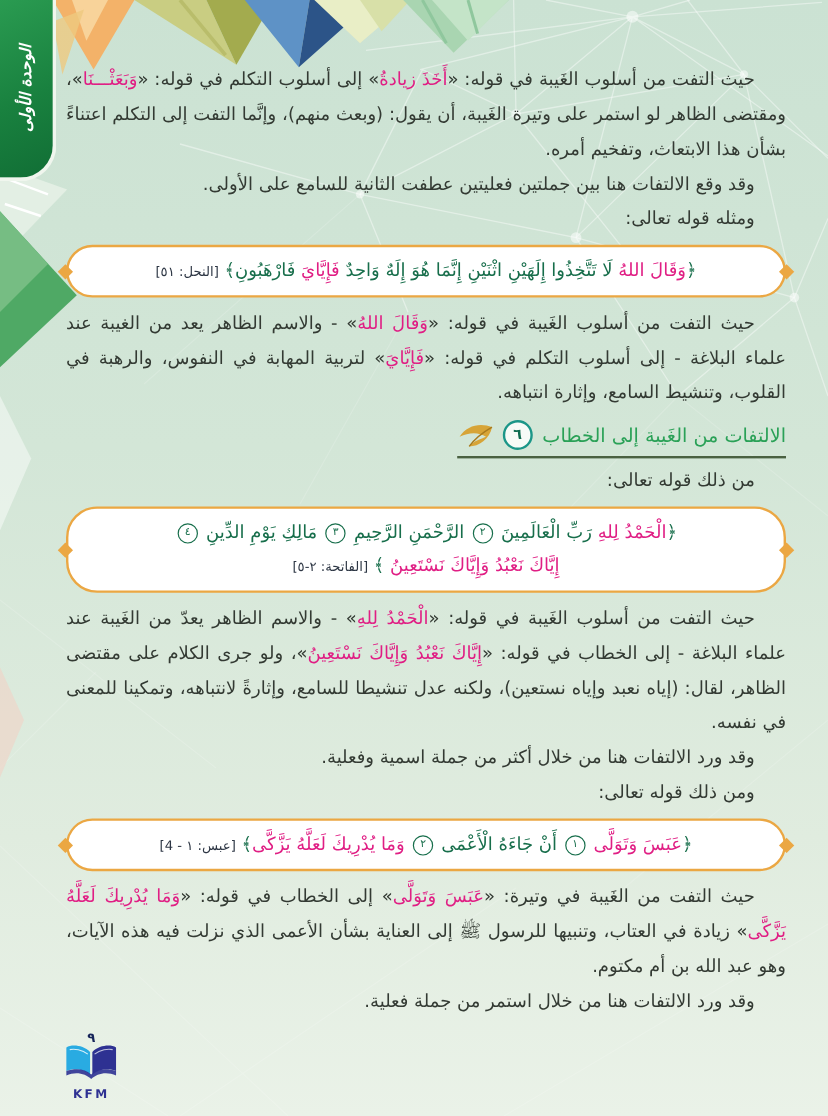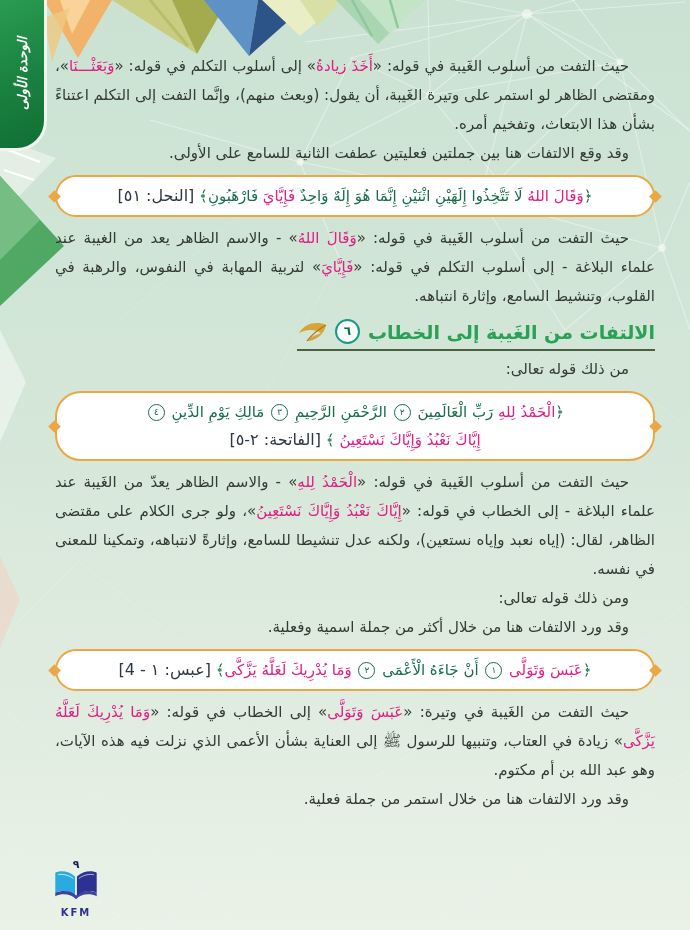--- a/index.html
+++ b/index.html
@@ -31,29 +31,29 @@
   .verse-box{position:relative;background:#ffffff;border:2.5px solid #eba743;
              border-radius:26px;margin:7px 0;padding:5px 16px;text-align:center;
              color:#176e4b;font-size:15px;line-height:28px;white-space:nowrap;}
   .verse-box.wrap2{white-space:normal;}
   .verse-box::before,.verse-box::after{content:"";position:absolute;width:9px;height:9px;
              background:#eba743;transform:rotate(45deg);top:50%;margin-top:-4.5px;}
   .verse-box::before{right:-7px;}
   .verse-box::after{left:-7px;}
   .vq{color:#e01e84;}
   .vg{color:#176e4b;}
-  .vref{color:#2d3644;font-size:16px;}
+  .vref{color:#2d3644;font-size:11px;}
   .ayah-n{display:inline-flex;align-items:center;justify-content:center;
           width:15px;height:15px;border:1px solid #176e4b;border-radius:50%;
           font-size:9px;line-height:1;color:#176e4b;vertical-align:2px;margin:0 2px;}
 
   
   .heading-row{width:max-content;max-width:100%;display:flex;align-items:center;gap:8px;
                margin:8px 0 4px 0;padding-bottom:5px;border-bottom:2.5px solid #4a6141;}
-  .heading-label{color:#2aa157;font-weight:bold;font-size:19px;line-height:22px;}
+  .heading-label{color:#2aa157;font-weight:normal;font-size:16px;line-height:22px;}
   .heading-badge{flex:0 0 auto;width:21px;height:21px;background:#f7fbf7;
                border:2px solid #1b9688;border-radius:50%;display:flex;
                align-items:center;justify-content:center;color:#0e6b4f;
                font-size:12px;font-weight:bold;}
   .gold-leaf{flex:0 0 auto;}
 
   
   .footer-logo{position:absolute;left:46px;bottom:12px;width:60px;z-index:2;
                text-align:center;}
   .page-num{display:block;color:#17255a;font-size:11px;line-height:11px;font-weight:bold;}
@@ -114,41 +114,42 @@
   </svg>
 
   <div class="unit-tab">
     <span class="unit-tab-label">الوحدة الأولى</span>
   </div>
 
   <div class="content">
 
     <p class="para indent"><span>حيث التفت من أسلوب الغَيبة في قوله: «</span><span class="pink">أَخَذَ زيادةُ</span><span>» إلى أسلوب التكلم في قوله: «</span><span class="pink">وَبَعَثْـــنَا</span><span>»، ومقتضى الظاهر لو استمر على وتيرة الغَيبة، أن يقول: (وبعث منهم)، وإنَّما التفت إلى التكلم اعتناءً بشأن هذا الابتعاث، وتفخيم أمره.</span></p>
     <p class="para indent">وقد وقع الالتفات هنا بين جملتين فعليتين عطفت الثانية للسامع على الأولى.</p>
+    <p class="para indent">ومثله قوله تعالى:</p>
 
     <div class="verse-box"><span class="vg">﴿</span><span class="vq">وَقَالَ اللهُ</span><span class="vg"> لَا تَتَّخِذُوا إِلَهَيْنِ اثْنَيْنِ إِنَّمَا هُوَ إِلَهٌ وَاحِدٌ </span><span class="vq">فَإِيَّايَ</span><span class="vg"> فَارْهَبُونِ</span><span class="vg">﴾</span> <span class="vref">[النحل: ٥١]</span></div>
 
     <p class="para indent"><span>حيث التفت من أسلوب الغَيبة في قوله: «</span><span class="pink">وَقَالَ اللهُ</span><span>» - والاسم الظاهر يعد من الغيبة عند علماء البلاغة - إلى أسلوب التكلم في قوله: «</span><span class="pink">فَإِيَّايَ</span><span>» لتربية المهابة في النفوس، والرهبة في القلوب، وتنشيط السامع، وإثارة انتباهه.</span></p>
 
     <div class="heading-row">
       <span class="heading-label">الالتفات من الغَيبة إلى الخطاب</span>
       <span class="heading-badge">٦</span>
       <svg class="gold-leaf" width="30" height="22" viewBox="0 0 30 22" aria-hidden="true">
         <path d="M29,4 C20,0 8,2 2,12 C10,8 18,8 24,12 C20,14 14,15 10,20 C18,20 27,14 29,4 Z" fill="#d7a437"></path>
         <path d="M29,4 C22,8 16,12 10,20" stroke="#a87a1e" stroke-width="1.2" fill="none"></path>
       </svg>
     </div>
 
     <p class="para indent">من ذلك قوله تعالى:</p>
 
     <div class="verse-box wrap2"><span class="vg">﴿</span><span class="vq">الْحَمْدُ لِلهِ</span><span class="vg"> رَبِّ الْعَالَمِينَ </span><span class="ayah-n">٢</span><span class="vg"> الرَّحْمَنِ الرَّحِيمِ </span><span class="ayah-n">٣</span><span class="vg"> مَالِكِ يَوْمِ الدِّينِ </span><span class="ayah-n">٤</span><br><span class="vq">إِيَّاكَ نَعْبُدُ وَإِيَّاكَ نَسْتَعِينُ </span><span class="vg">﴾</span> <span class="vref">[الفاتحة: ٢-٥]</span></div>
 
     <p class="para indent"><span>حيث التفت من أسلوب الغَيبة في قوله: «</span><span class="pink">الْحَمْدُ لِلهِ</span><span>» - والاسم الظاهر يعدّ من الغَيبة عند علماء البلاغة - إلى الخطاب في قوله: «</span><span class="pink">إِيَّاكَ نَعْبُدُ وَإِيَّاكَ نَسْتَعِينُ</span><span>»، ولو جرى الكلام على مقتضى الظاهر، لقال: (إياه نعبد وإياه نستعين)، ولكنه عدل تنشيطا للسامع، وإثارةً لانتباهه، وتمكينا للمعنى في نفسه.</span></p>
+    <p class="para indent">وقد ورد الالتفات هنا من خلال أكثر من جملة اسمية وفعلية.</p>
     <p class="para indent">ومن ذلك قوله تعالى:</p>
-    <p class="para indent">وقد ورد الالتفات هنا من خلال أكثر من جملة اسمية وفعلية.</p>
 
     <div class="verse-box"><span class="vg">﴿</span><span class="vq">عَبَسَ وَتَوَلَّى </span><span class="ayah-n">١</span><span class="vg"> أَنْ جَاءَهُ الْأَعْمَى </span><span class="ayah-n">٢</span><span class="vq"> وَمَا يُدْرِيكَ لَعَلَّهُ يَزَّكَّى</span><span class="vg">﴾</span> <span class="vref">[عبس: ١ - 4]</span></div>
 
     <p class="para indent"><span>حيث التفت من الغَيبة في وتيرة: «</span><span class="pink">عَبَسَ وَتَوَلَّى</span><span>» إلى الخطاب في قوله: «</span><span class="pink">وَمَا يُدْرِيكَ لَعَلَّهُ يَزَّكَّى</span><span>» زيادة في العتاب، وتنبيها للرسول ﷺ إلى العناية بشأن الأعمى الذي نزلت فيه هذه الآيات، وهو عبد الله بن أم مكتوم.</span></p>
     <p class="para indent">وقد ورد الالتفات هنا من خلال استمر من جملة فعلية.</p>
 
   </div>
 
   <div class="footer-logo">
     <span class="page-num">٩</span>

